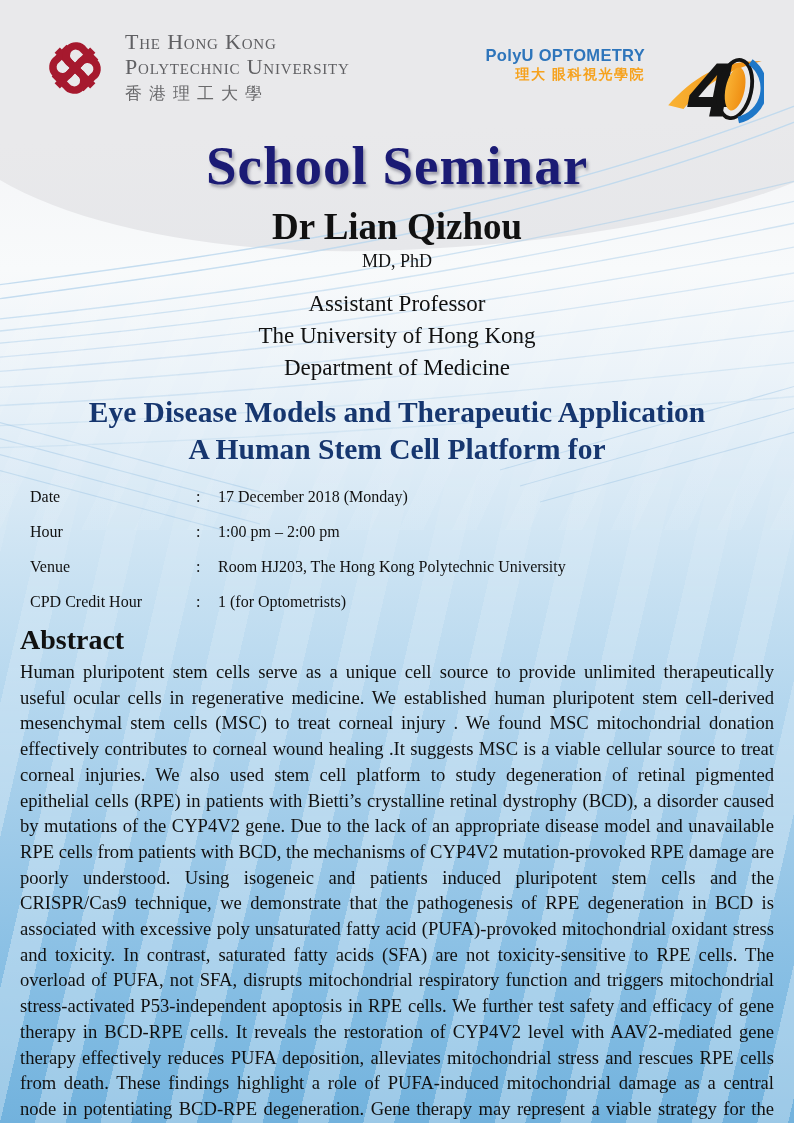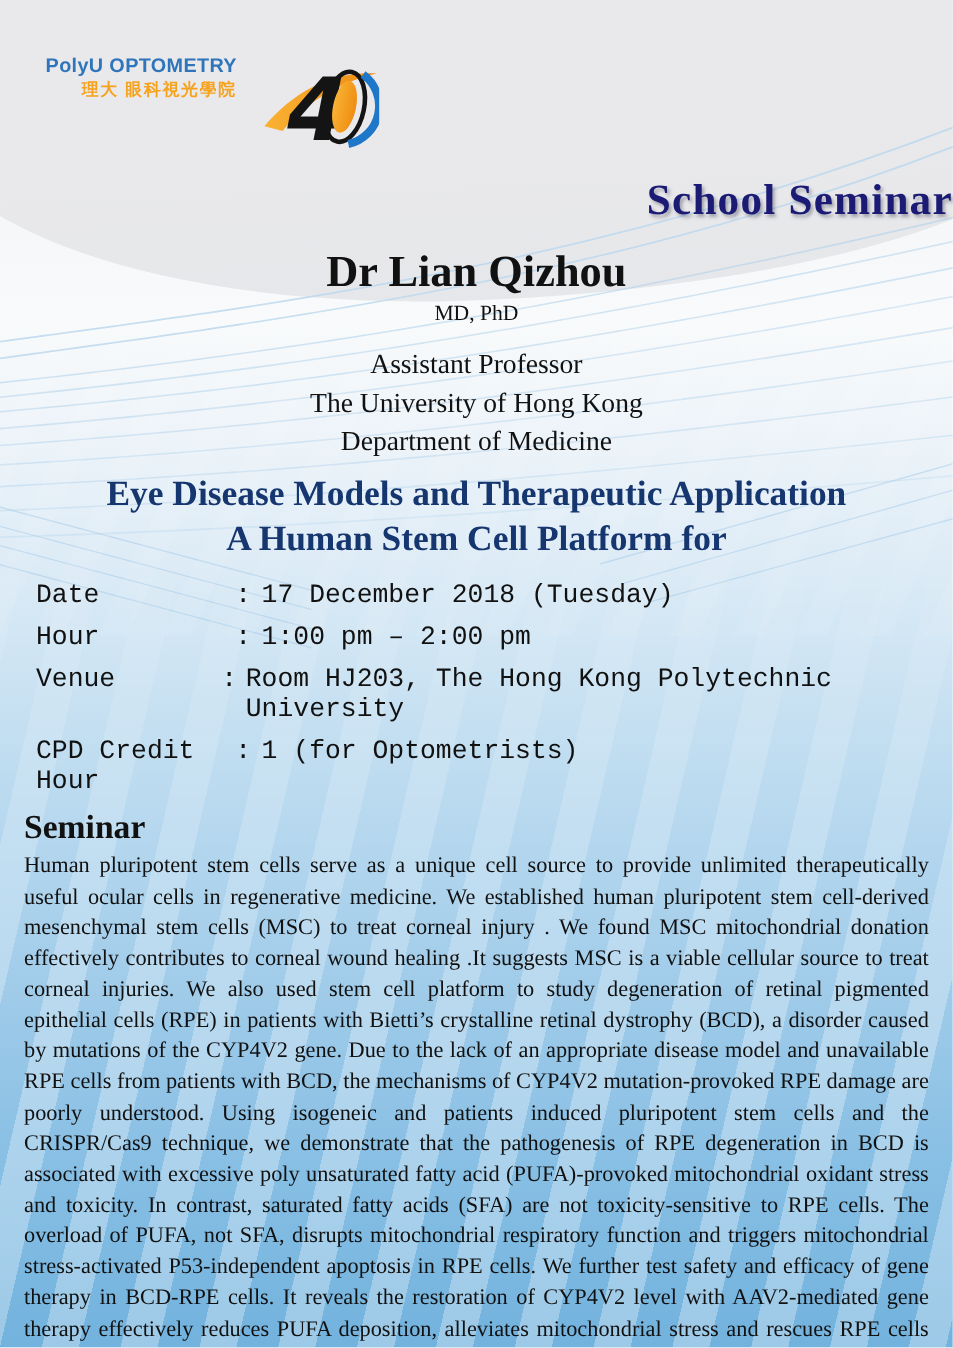--- a/index.html
+++ b/index.html
@@ -39,29 +39,29 @@
   .content { position:relative; z-index:2; }
   .header { display:flex; justify-content:space-between; align-items:flex-start; padding:30px 30px 0 38px; height:92px; }
   .uni { display:flex; align-items:center; gap:13px; }
   .uni-text .l1,.uni-text .l2 { font-variant:small-caps; font-size:22px; line-height:1.12; color:#606063; letter-spacing:.8px; }
   .uni-cjk { font-size:17px; color:#6a6a6c; letter-spacing:7px; margin-top:3px; font-family:"Liberation Sans","DejaVu Sans",sans-serif; }
   .opt { display:flex; margin-top:16px;gap:29px; }
   .opt-text { text-align:right; margin-right:-6px; position:relative; z-index:2; }
   .opt-name { font-family:"Liberation Sans","DejaVu Sans",sans-serif; font-weight:bold; color:#2e75bb; font-size:16.5px; letter-spacing:.3px; }
   .opt-cjk  { font-family:"Liberation Sans","DejaVu Sans",sans-serif; font-weight:bold; color:#f6a21d; font-size:14px; letter-spacing:1.5px; margin-top:1px; }
   .main-title {
-    text-align:right; margin-top:14px; font-size:36px; font-weight:bold;
+    text-align:center; margin-top:14px; font-size:55px; font-weight:bold;
     color:#1b1b75; letter-spacing:1px; line-height:60px;
     text-shadow:2px 3px 3px rgba(90,90,110,.5);
   }
   .speaker-name { text-align:center; margin-top:10px; font-size:37px; font-weight:bold; line-height:42px; }
   .speaker-cred { text-align:center; font-size:18px; margin-top:2px; line-height:22px; }
   .affil { text-align:center; margin-top:16px; font-size:23px; line-height:32px; }
   .sem-title { text-align:center; margin-top:10px; font-size:29.5px; font-weight:bold; color:#16366f; line-height:37px; }
-  .details { margin:16px 0 4px 30px; font-size:22px;font-family:Liberation Mono, monospace; }
+  .details { margin:16px 0 4px 30px; font-size:16px; }
   .drow { display:flex; margin-bottom:10px; line-height:25px; }
   .dlabel { width:166px; }
   .dsep { width:22px; }
   .abstract-h { font-size:28px; font-weight:bold; margin:6px 0 0 20px; line-height:32px; }
   .abstract-p { margin:3px 20px 0 20px; font-size:18.6px; line-height:25.7px; text-align:justify; }
 </style>
 </head>
 <body>
 
 <div class="page">
@@ -93,20 +93,35 @@
       <path d="M520 486 L 810 404"></path>
       <path d="M540 502 L 810 428"></path>
     </g>
   </svg>
   <div class="stripes-mid"></div>
   <div class="stripes-low"></div>
 
   <div class="content">
 
     <div class="header">
+      <div class="uni">
+        <svg width="74" height="74" viewBox="0 0 100 100">
+          <g stroke="#a6192e" stroke-width="10" fill="none">
+            <path d="M26 74 L56 44 A13 13 0 1 1 74 62 L58 78"></path>
+            <path d="M26 74 L56 44 A13 13 0 1 1 74 62 L58 78" transform="rotate(90 50 50)"></path>
+            <path d="M26 74 L56 44 A13 13 0 1 1 74 62 L58 78" transform="rotate(180 50 50)"></path>
+            <path d="M26 74 L56 44 A13 13 0 1 1 74 62 L58 78" transform="rotate(270 50 50)"></path>
+          </g>
+        </svg>
+        <div class="uni-text">
+          <div class="l1">The Hong Kong</div>
+          <div class="l2">Polytechnic University</div>
+          <div class="uni-cjk">香港理工大學</div>
+        </div>
+      </div>
 
       <div class="opt">
         <div class="opt-text">
           <div class="opt-name">PolyU OPTOMETRY</div>
           <div class="opt-cjk">理大 眼科視光學院</div>
         </div>
         <svg width="96" height="86" viewBox="0 0 100 90">
           <defs>
             <linearGradient id="og" x1="0" y1="0" x2="1" y2="0">
               <stop offset="0" stop-color="#f9b233"></stop>
@@ -137,36 +152,36 @@
 
     <div class="sem-title">
       <div>Eye Disease Models and Therapeutic Application</div>
       <div>A Human Stem Cell Platform for</div>
     </div>
 
     <div class="details">
       <div class="drow">
         <div class="dlabel">Date</div>
         <div class="dsep">:</div>
-        <div class="dvalue">17 December 2018 (Tuesday)</div>
+        <div class="dvalue">17 December 2018 (Monday)</div>
       </div>
       <div class="drow">
         <div class="dlabel">Hour</div>
         <div class="dsep">:</div>
         <div class="dvalue">1:00 pm – 2:00 pm</div>
       </div>
       <div class="drow">
         <div class="dlabel">Venue</div>
         <div class="dsep">:</div>
         <div class="dvalue">Room HJ203, The Hong Kong Polytechnic University</div>
       </div>
       <div class="drow">
         <div class="dlabel">CPD Credit Hour</div>
         <div class="dsep">:</div>
         <div class="dvalue">1 (for Optometrists)</div>
       </div>
     </div>
 
-    <div class="abstract-h">Seminar</div>
+    <div class="abstract-h">Abstract</div>
     <div class="abstract-p">Human pluripotent stem cells serve as a unique cell source to provide unlimited therapeutically useful ocular cells in regenerative medicine. We established human pluripotent stem cell-derived mesenchymal stem cells (MSC) to treat corneal injury . We found MSC mitochondrial donation effectively contributes to corneal wound healing .It suggests MSC is a viable cellular source to treat corneal injuries. We also used stem cell platform to study degeneration of retinal pigmented epithelial cells (RPE) in patients with Bietti’s crystalline retinal dystrophy (BCD), a disorder caused by mutations of the CYP4V2 gene. Due to the lack of an appropriate disease model and unavailable RPE cells from patients with BCD, the mechanisms of CYP4V2 mutation-provoked RPE damage are poorly understood. Using isogeneic and patients induced pluripotent stem cells and the CRISPR/Cas9 technique, we demonstrate that the pathogenesis of RPE degeneration in BCD is associated with excessive poly unsaturated fatty acid (PUFA)-provoked mitochondrial oxidant stress and toxicity. In contrast, saturated fatty acids (SFA) are not toxicity-sensitive to RPE cells. The overload of PUFA, not SFA, disrupts mitochondrial respiratory function and triggers mitochondrial stress-activated P53-independent apoptosis in RPE cells. We further test safety and efficacy of gene therapy in BCD-RPE cells. It reveals the restoration of CYP4V2 level with AAV2-mediated gene therapy effectively reduces PUFA deposition, alleviates mitochondrial stress and rescues RPE cells from death. These findings highlight a role of PUFA-induced mitochondrial damage as a central node in potentiating BCD-RPE degeneration. Gene therapy may represent a viable strategy for the treatment of BCD in future.</div>
 
   </div>
 </div>
 
 </body></html>

